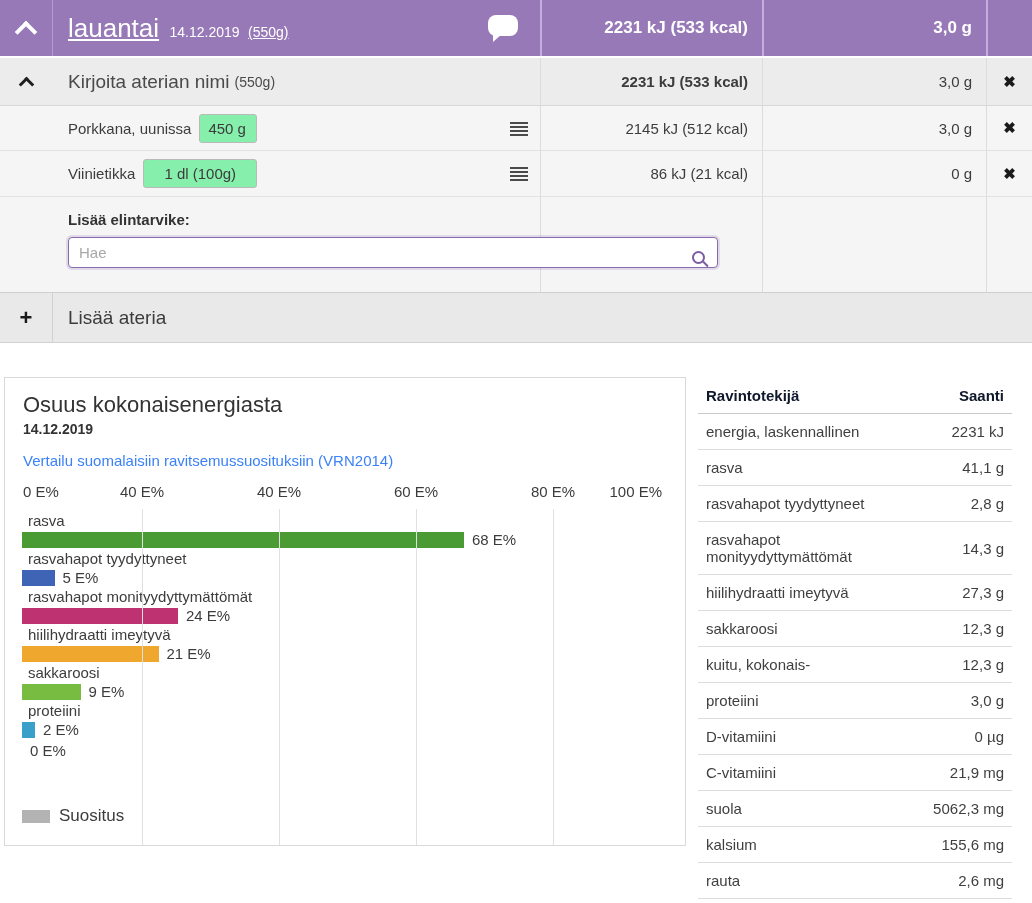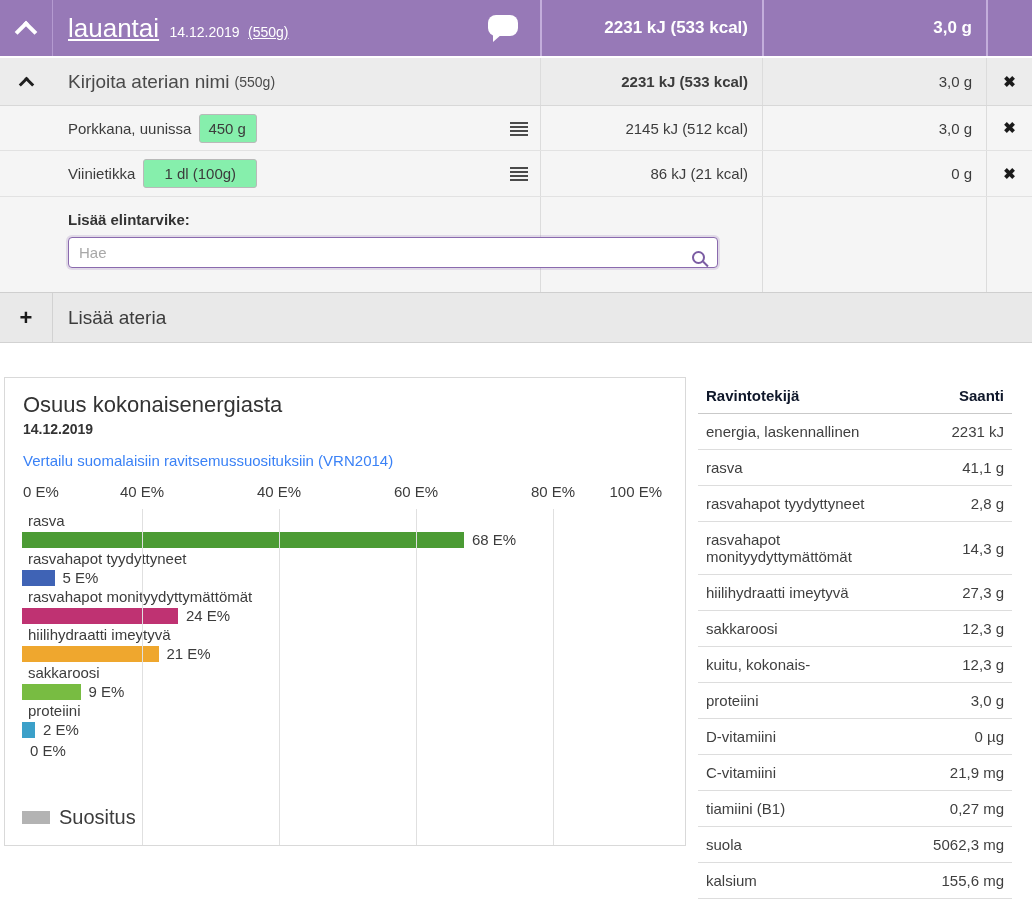--- a/index.html
+++ b/index.html
@@ -82,21 +82,21 @@
   .axis .tick.centered { transform:translateX(-50%); }
   .plot { position:relative; height:346px; margin-top:7px; padding-top:3px; }
   .gridline { position:absolute; top:0; bottom:0; width:1px; background:#e0e0e0; }
   .bar-item { position:relative; height:38px; margin-left:17px; }
   .bar-label { font-size:15px; line-height:17px; color:#3c3c3c; padding-left:6px; white-space:nowrap; }
   .bar-line { display:flex; align-items:center; height:17px; margin-top:2px; }
   .bar { height:16px; }
   .bar-value { font-size:15px; color:#3c3c3c; margin-left:8px; white-space:nowrap; }
   .legend { position:absolute; left:17px; top:297px; display:flex; align-items:center; }
   .legend-swatch { width:28px; height:13px; background:var(--reco-gray,#b3b3b3); }
-  .legend-label { font-size:20px; color:#3c3c3c; margin-left:9px; }
+  .legend-label { font-size:17px; color:#3c3c3c; margin-left:9px; }
 
   .nutrient-panel { position:absolute; left:698px; top:36px; width:314px; }
   .nutrient-table { width:100%; border-collapse:collapse; font-size:15px; color:#3f3f3f; }
   .nutrient-table th { font-weight:bold; color:#0f172a; padding:8px 8px 9px 8px; border-bottom:1px solid #c9c9c9; }
   .nutrient-table td { padding:9px 8px; border-bottom:1px solid #ddd; }
   .nutrient-table th:first-child,.nutrient-table td:first-child { text-align:left; }
   .nutrient-table th:last-child,.nutrient-table td:last-child { text-align:right; white-space:nowrap; }
 </style>
 </head>
 <body>
@@ -305,24 +305,20 @@
             </tr>
             <tr>
               <td>D-vitamiini</td>
               <td>0 µg</td>
             </tr>
             <tr>
               <td>C-vitamiini</td>
               <td>21,9 mg</td>
             </tr>
             <tr>
-              <td>tiamiini (B1)</td>
-              <td>0,27 mg</td>
-            </tr>
-            <tr>
               <td>suola</td>
               <td>5062,3 mg</td>
             </tr>
             <tr>
               <td>kalsium</td>
               <td>155,6 mg</td>
             </tr>
             <tr>
               <td>rauta</td>
               <td>2,6 mg</td>

